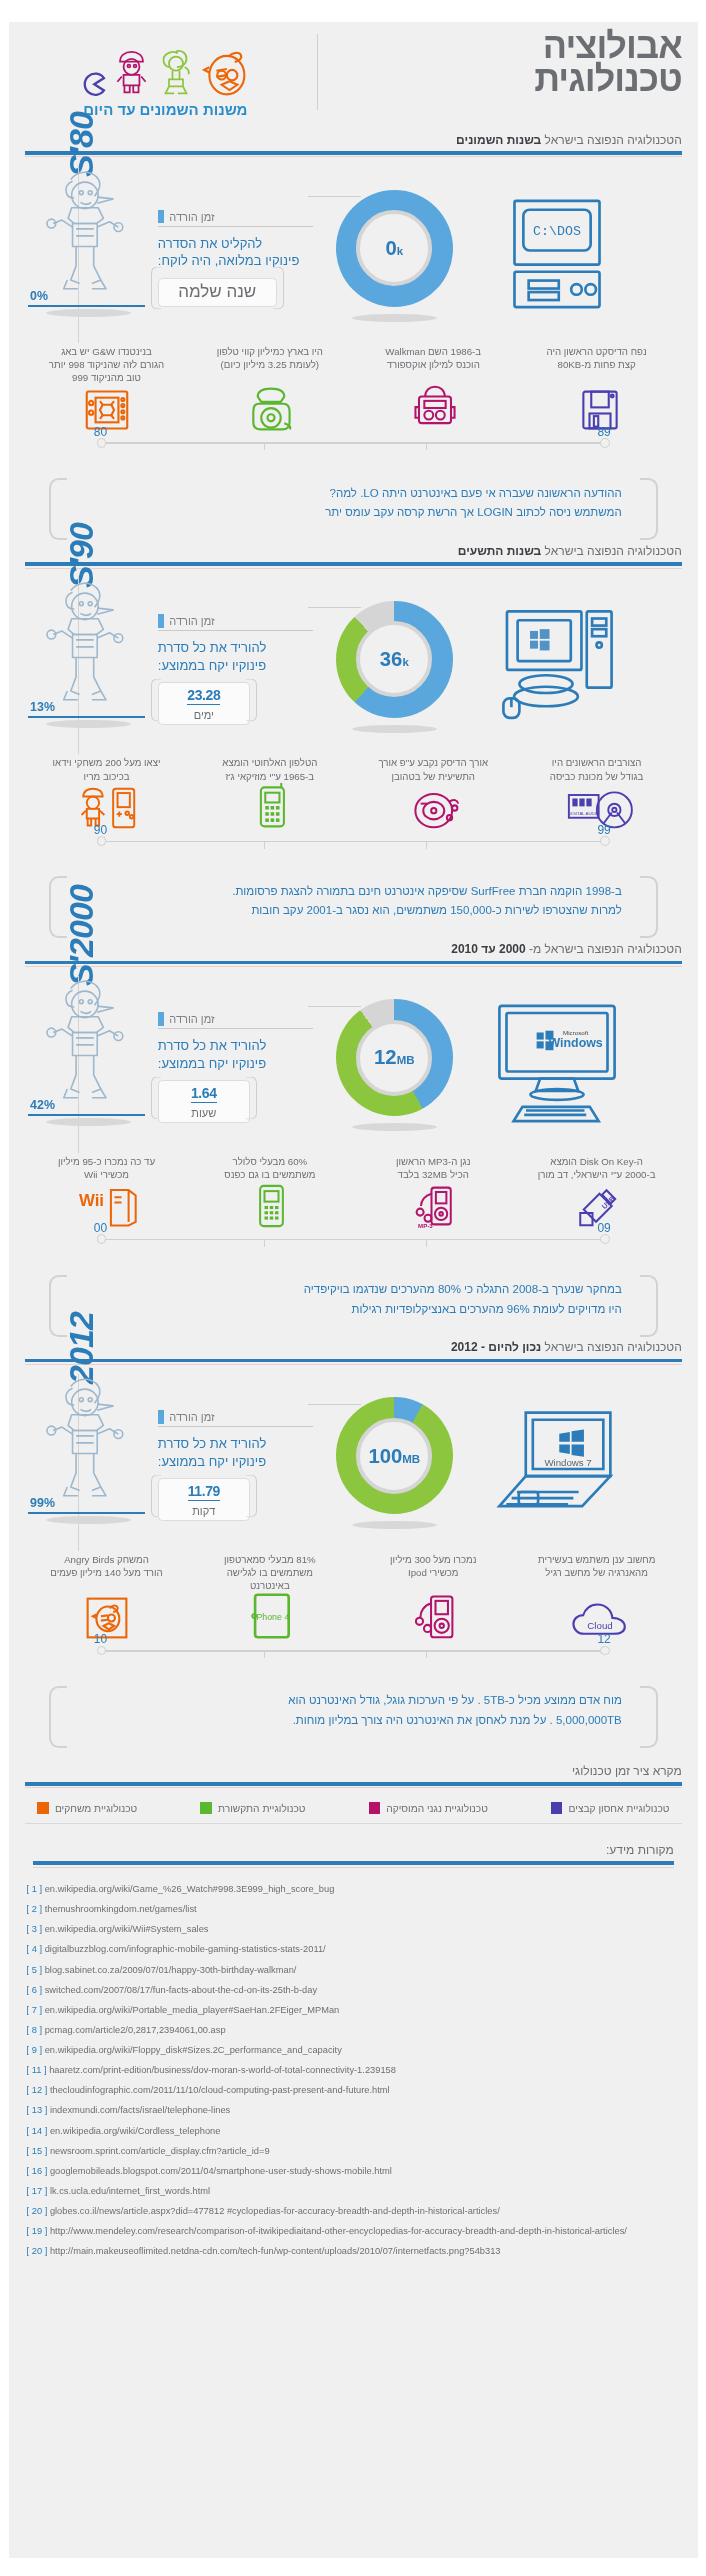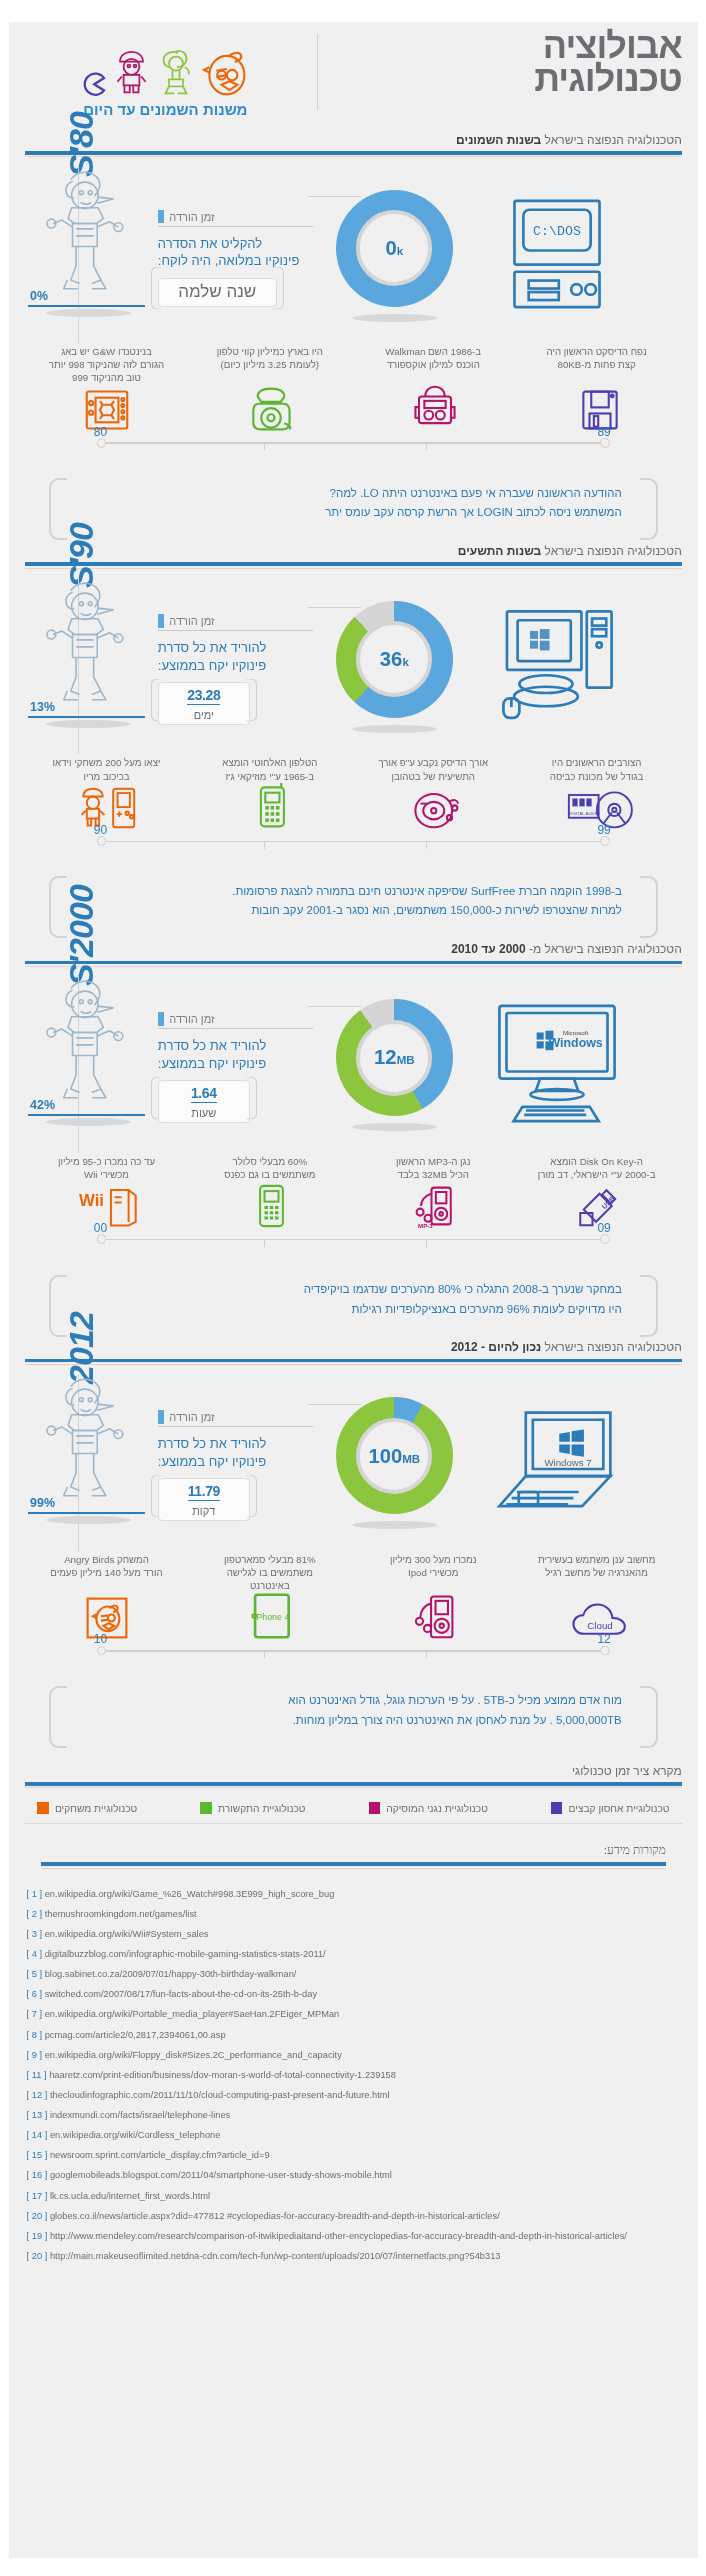--- a/index.html
+++ b/index.html
@@ -924,21 +924,21 @@
                   <span class="lb">טכנולוגיית נגני המוסיקה</span>
         </div>
         <div class="legend-item">
           <span class="sw" style="background:#4b3fb0"></span>
                   <span class="lb">טכנולוגיית אחסון קבצים</span>
         </div>
       </div>
   </div>
 
   <div class="sources">
-    <div class="section-head" style="margin:16px;padding-top:0;font-family:Liberation Serif, serif;">
+    <div class="section-head" style="margin:8px;padding-top:0;">
       <div class="txt">מקורות מידע:</div>
       <div class="rule"></div>
       <div class="rule-dot"></div>
     </div>
     <div class="src-list" id="src-list">
         <div class="src-row"><span class="n">[ 1 ]</span>
                   <span>en.wikipedia.org/wiki/Game_%26_Watch#998.3E999_high_score_bug</span></div>
         <div class="src-row"><span class="n">[ 2 ]</span>
                   <span>themushroomkingdom.net/games/list</span></div>
         <div class="src-row"><span class="n">[ 3 ]</span>

